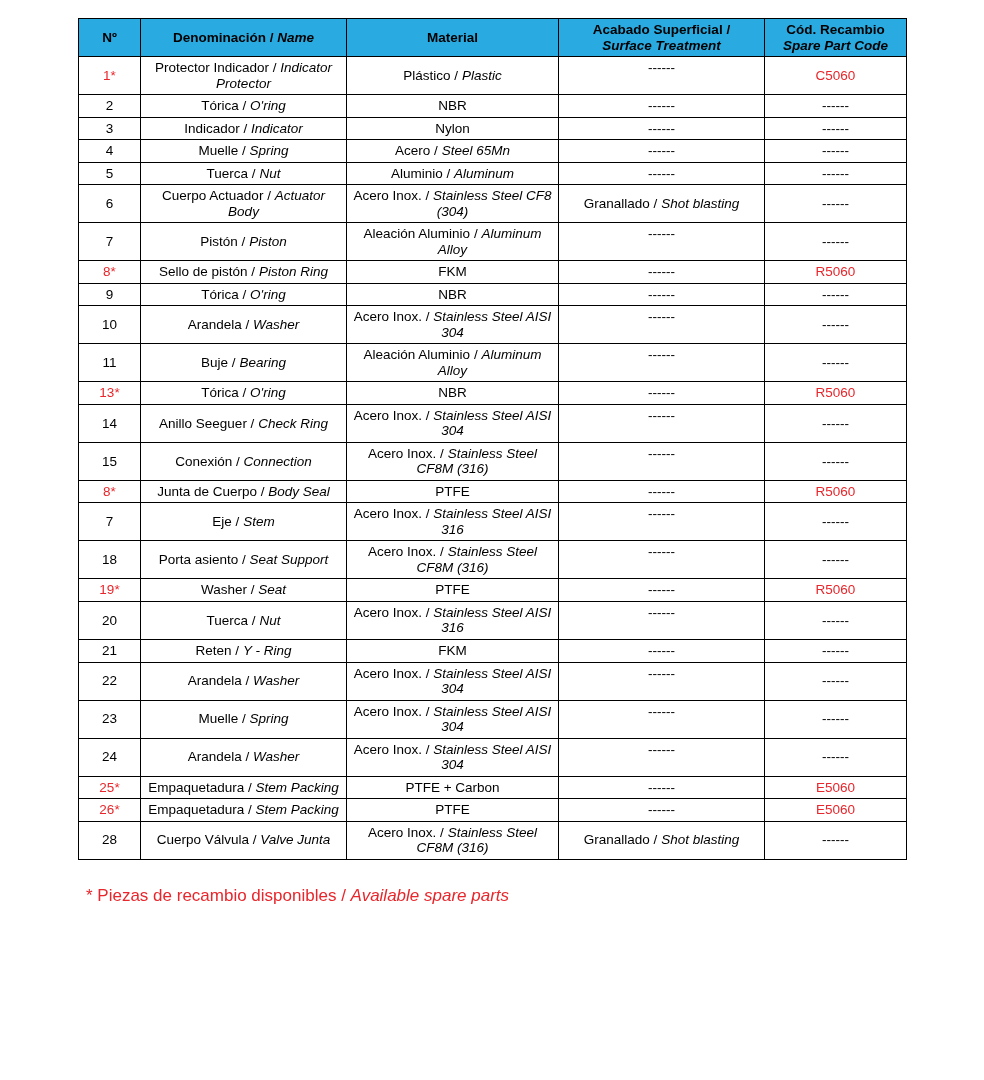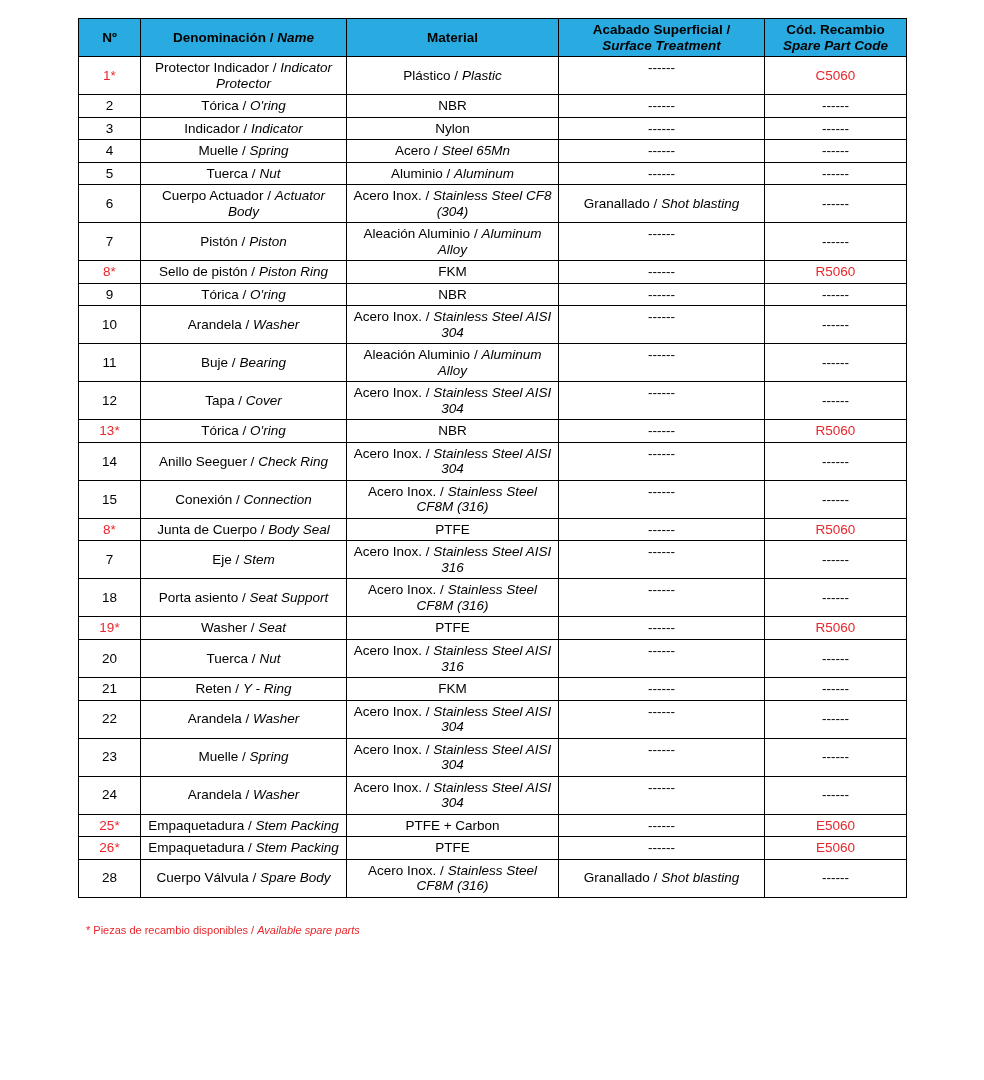--- a/index.html
+++ b/index.html
@@ -69,21 +69,21 @@
   }
   td.treat {
     vertical-align: middle;
   }
   td.treat.top {
     vertical-align: top;
   }
   .footnote {
     margin-top: 26px;
     margin-left: 8px;
-    font-size: 11px;
+    font-size: 17px;
     color: #e8262b;
   }
   .footnote .en {
     font-style: italic;
   }
 </style>
 </head>
 <body>
 
 <div class="page">
@@ -189,27 +189,20 @@
           <td class="treat top"><span>------</span></td>
           <td class="code">------</td>
         </tr>
         <tr>
           <td class="no">11</td>
           <td><span>Buje /</span> <span class="en">Bearing</span></td>
           <td><span>Aleación Aluminio /</span> <span class="en">Aluminum Alloy</span></td>
           <td class="treat top"><span>------</span></td>
           <td class="code">------</td>
         </tr>
-        <tr>
-          <td class="no">12</td>
-          <td><span>Tapa /</span> <span class="en">Cover</span></td>
-          <td><span>Acero Inox. /</span> <span class="en">Stainless Steel AISI 304</span></td>
-          <td class="treat top"><span>------</span></td>
-          <td class="code">------</td>
-        </tr>
         <tr class="spare">
           <td class="no">13*</td>
           <td><span>Tórica /</span> <span class="en">O'ring</span></td>
           <td><span>NBR</span></td>
           <td class="treat top"><span>------</span></td>
           <td class="code">R5060</td>
         </tr>
         <tr>
           <td class="no">14</td>
           <td><span>Anillo Seeguer /</span> <span class="en">Check Ring</span></td>
@@ -296,21 +289,21 @@
         </tr>
         <tr class="spare">
           <td class="no">26*</td>
           <td><span>Empaquetadura /</span> <span class="en">Stem Packing</span></td>
           <td><span>PTFE</span></td>
           <td class="treat top"><span>------</span></td>
           <td class="code">E5060</td>
         </tr>
         <tr>
           <td class="no">28</td>
-          <td><span>Cuerpo Válvula /</span> <span class="en">Spare Body</span></td>
+          <td><span>Cuerpo Válvula /</span> <span class="en">Valve Junta</span></td>
           <td><span>Acero Inox. /</span> <span class="en">Stainless Steel CF8M (316)</span></td>
           <td class="treat"><span>Granallado /</span> <span class="en">Shot blasting</span></td>
           <td class="code">------</td>
         </tr>
       </tbody>
   </table>
 
   <div class="footnote">
     <span>* Piezas de recambio disponibles /</span>
     <span class="en">Available spare parts</span>

